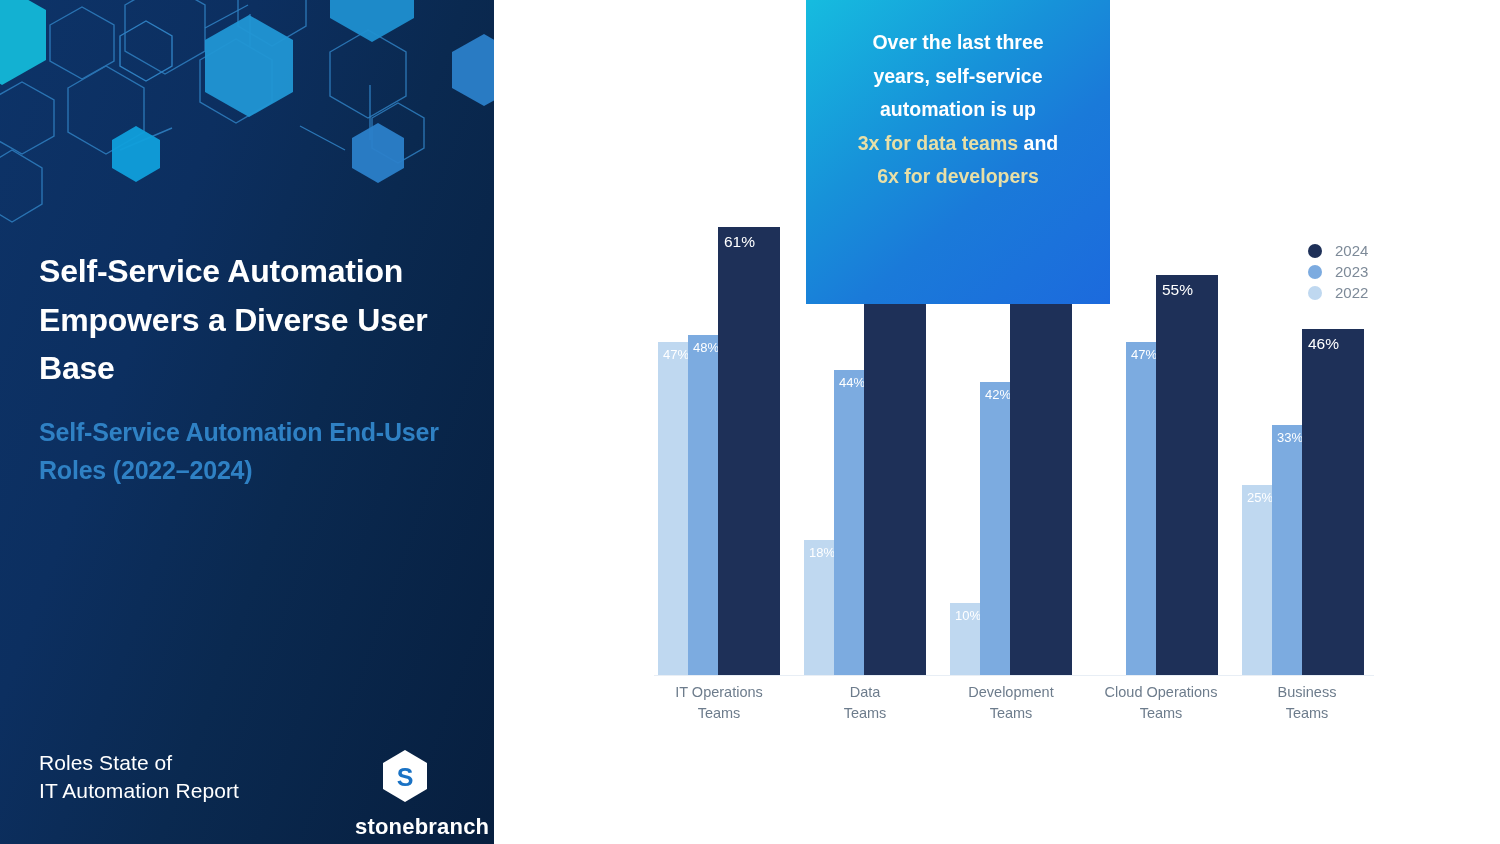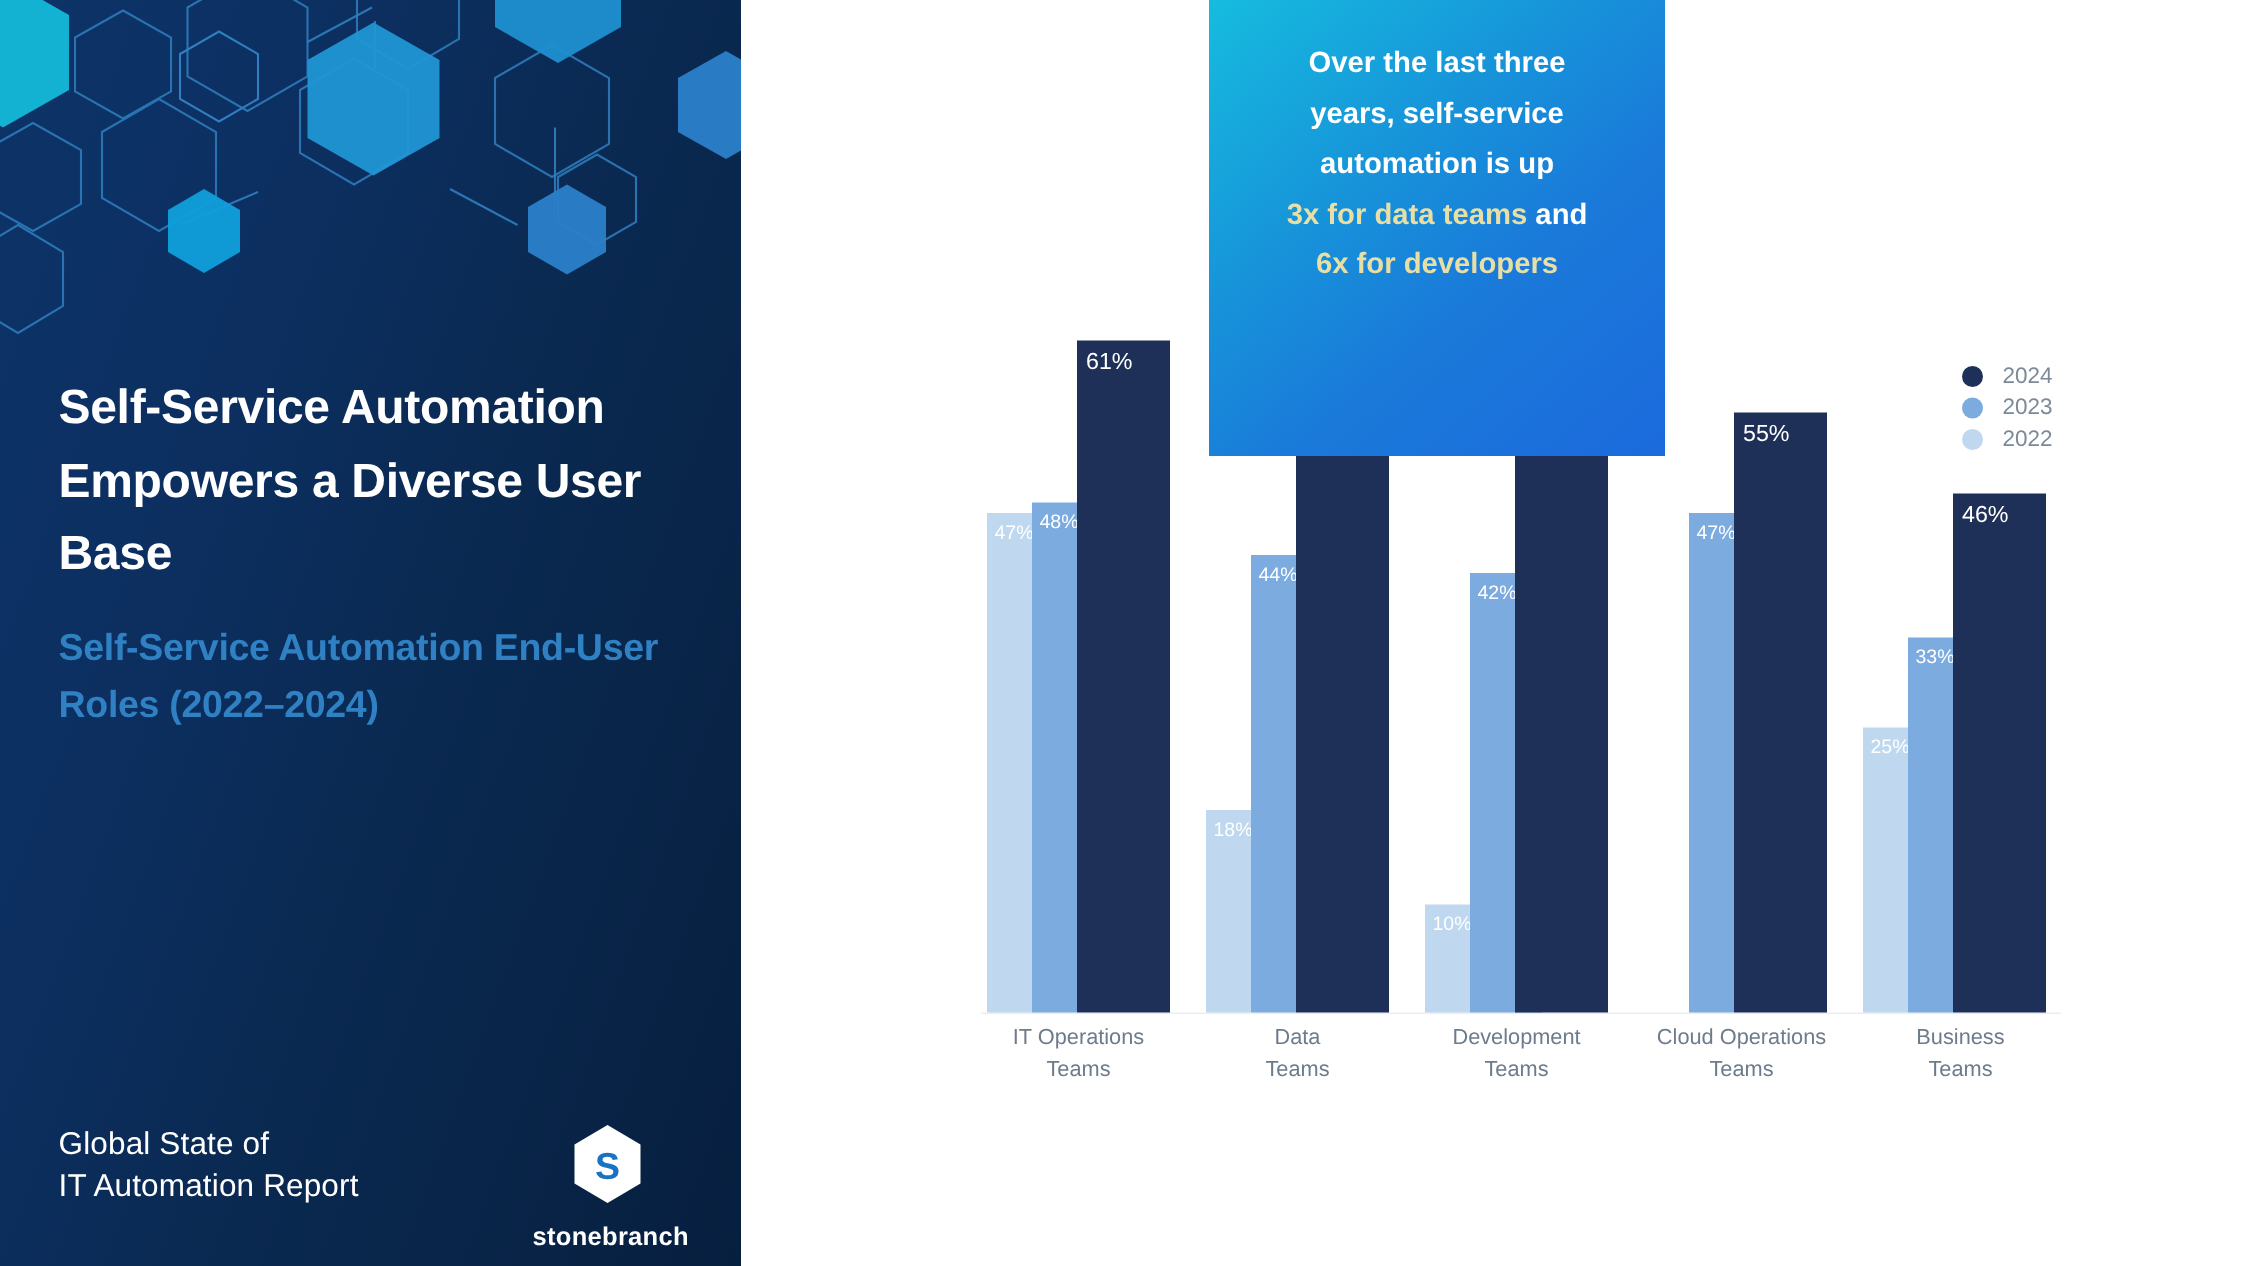--- a/index.html
+++ b/index.html
@@ -39,21 +39,21 @@
     margin-left:7px; vertical-align:baseline;
   }
   .rb-line2, .rb-line3 {
     color:#ffffff; font-size:21px; font-weight:400; line-height:1.32;
     letter-spacing:0.1px;
   }
   .rb-line2 { margin-top:5px; }
 
   #brand { position:absolute; left:355px; top:748px; width:100px; text-align:center; }
   #brand-name {
-    margin-top:6px; color:#ffffff; font-size:17px; font-weight:700;
+    margin-top:6px; color:#ffffff; font-size:22px; font-weight:700;
     letter-spacing:0.2px;
   }
 
   
   #callout {
     position:absolute; left:806px; top:0; width:304px; height:304px;
     background:linear-gradient(140deg,#16bcdf 0%, #1792d9 38%, #1a7ad9 62%, #1c6add 100%);
     display:flex; align-items:flex-start; justify-content:center;
     padding-top:26px;
   }
@@ -139,21 +139,21 @@
     <polygon points="452,52 484,34 516,52 516,88 484,106 452,88" fill="#2b7fc9" opacity="0.95"></polygon>
     <polygon points="120,36 146,21 172,36 172,66 146,81 120,66" fill="none" stroke="#2f7fc0" stroke-width="1.4"></polygon>
   </svg>
 
   <div id="left-copy">
     <div id="headline">Self-Service Automation Empowers a Diverse User Base</div>
     <div id="subhead">Self-Service Automation End-User Roles (2022–2024)</div>
   </div>
 
   <div id="report-block">
-    <div class="rb-line2">Global State of</div>
+    <div class="rb-line2">Roles State of</div>
     <div class="rb-line3">IT Automation Report</div>
   </div>
 
   <div id="brand">
     <svg width="52" height="56" viewBox="0 0 52 56">
       <polygon points="26,2 48,15 48,41 26,54 4,41 4,15" fill="#ffffff"></polygon>
       <text x="26" y="38" text-anchor="middle" font-family="Liberation Sans, sans-serif" font-size="25" font-weight="700" fill="#1a72c4">S</text>
     </svg>
     <div id="brand-name">stonebranch</div>
   </div>

